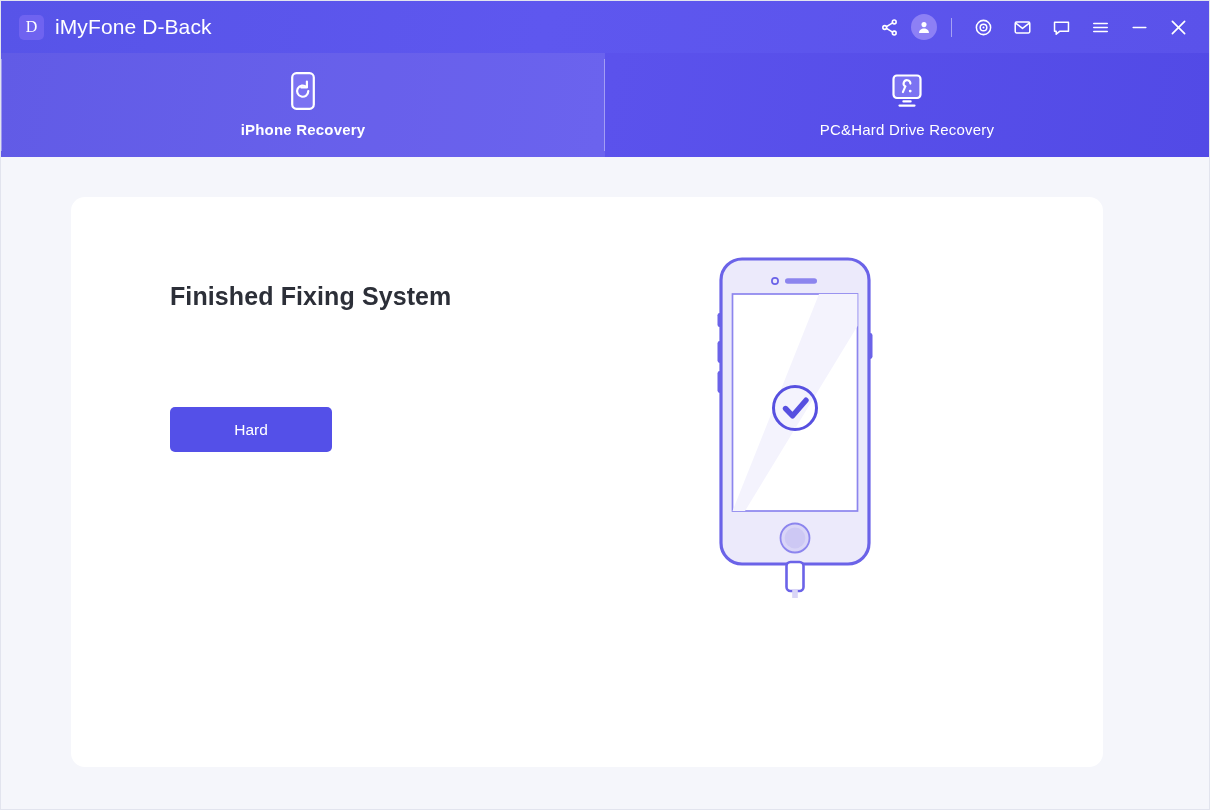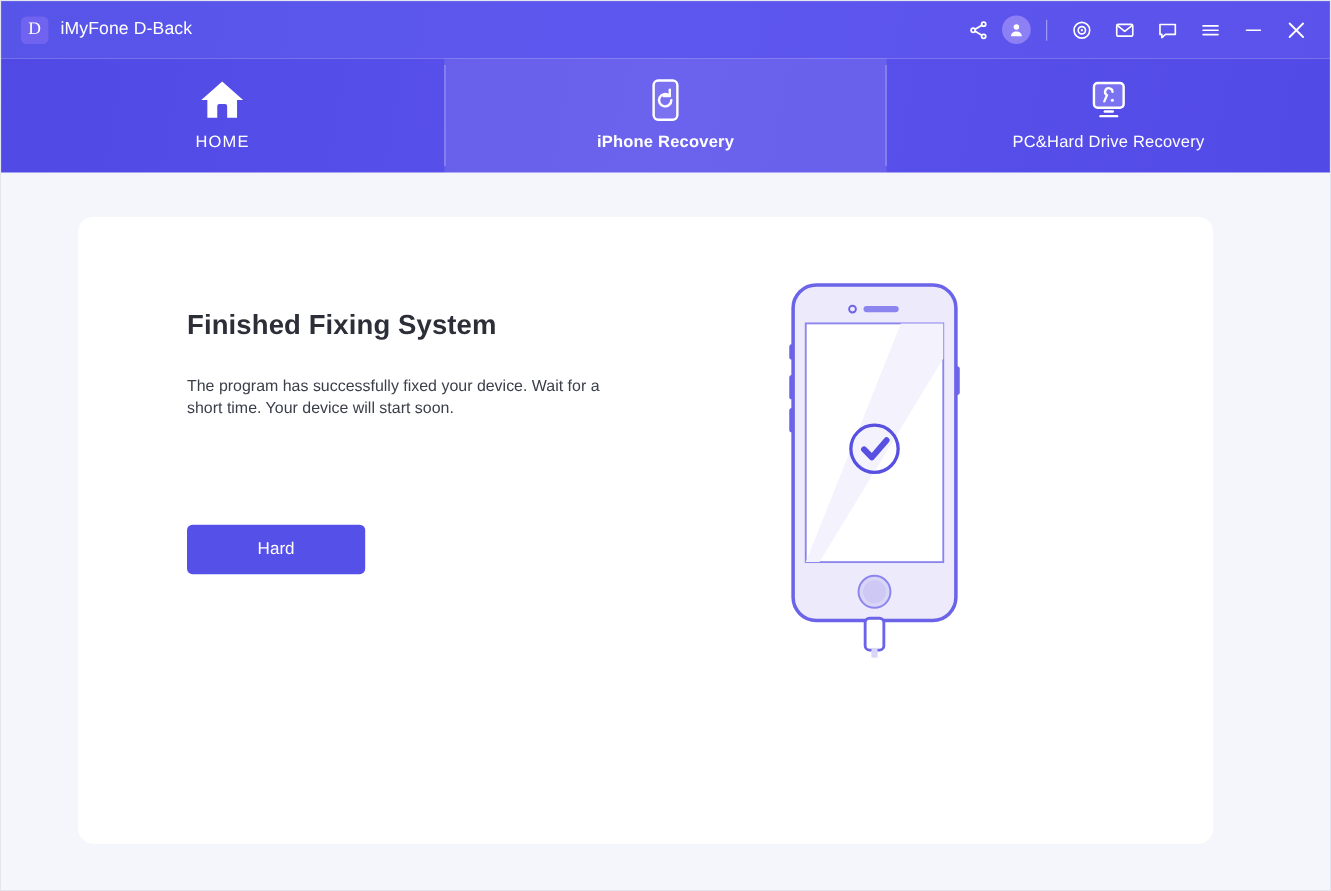--- a/index.html
+++ b/index.html
@@ -46,21 +46,21 @@
     font-family: "Liberation Serif", serif;
     font-size: 16px;
     display: flex;
     align-items: center;
     justify-content: center;
     line-height: 1;
   }
 
   .brand-title {
     color: #ffffff;
-    font-size: 16px;
+    font-size: 21px;
     letter-spacing: .1px;
   }
 
   .titlebar-actions {
     margin-left: auto;
     display: flex;
     align-items: center;
     gap: 5px;
   }
 
@@ -273,28 +273,20 @@
           <line x1="5" y1="5" x2="19" y2="19"></line>
             <line x1="19" y1="5" x2="5" y2="19"></line>
         </svg>
       </div>
 
     </div>
   </div>
 
   <div class="nav-bar">
 
-    <div class="nav-tab home">
-      <div class="nav-icon">
-        <svg width="42" height="38" viewBox="0 0 42 38" fill="#ffffff">
-          <path d="M21 2 L40 19 L34.5 19 L34.5 35 L25.5 35 L25.5 24.5 Q25.5 22.6 23.6 22.6 L18.4 22.6 Q16.5 22.6 16.5 24.5 L16.5 35 L7.5 35 L7.5 19 L2 19 Z"></path>
-        </svg>
-      </div>
-      <div class="nav-label">HOME</div>
-    </div>
 
     <div class="nav-tab active">
       <div class="nav-icon">
         <svg width="32" height="40" viewBox="0 0 32 40" fill="none">
           <rect x="5.2" y="2.2" width="21.6" height="35.6" rx="4.2" fill="#7b72f2" stroke="#ffffff" stroke-width="2.2"></rect>
           <path d="M21.3 20.1a5.6 5.6 0 1 1-1.85-4.15" stroke="#ffffff" stroke-width="2.2" stroke-linecap="round" fill="none"></path>
           <polyline points="19.9,10.6 19.9,16.4 14.3,16.4" stroke="#ffffff" stroke-width="2.2" stroke-linecap="round" stroke-linejoin="round" fill="none"></polyline>
         </svg>
       </div>
       <div class="nav-label">iPhone Recovery</div>
@@ -314,21 +306,20 @@
     </div>
 
 
   </div>
 
   <div class="content-area">
     <div class="card">
 
       <div class="panel-left">
         <div class="panel-title">Finished Fixing System</div>
-        <div class="panel-desc">The program has successfully fixed your device. Wait for a short time. Your device will start soon.</div>
         <button class="done-button">Hard</button>
       </div>
 
       <div class="panel-right">
         <svg class="phone-illustration" width="188" height="345" viewBox="0 0 188 345">
 
           <rect x="16.5" y="60" width="5" height="14" rx="2.2" fill="#6b63e8"></rect>
           <rect x="16.5" y="88" width="5" height="22" rx="2.4" fill="#6b63e8"></rect>
           <rect x="16.5" y="118" width="5" height="22" rx="2.4" fill="#6b63e8"></rect>
 

